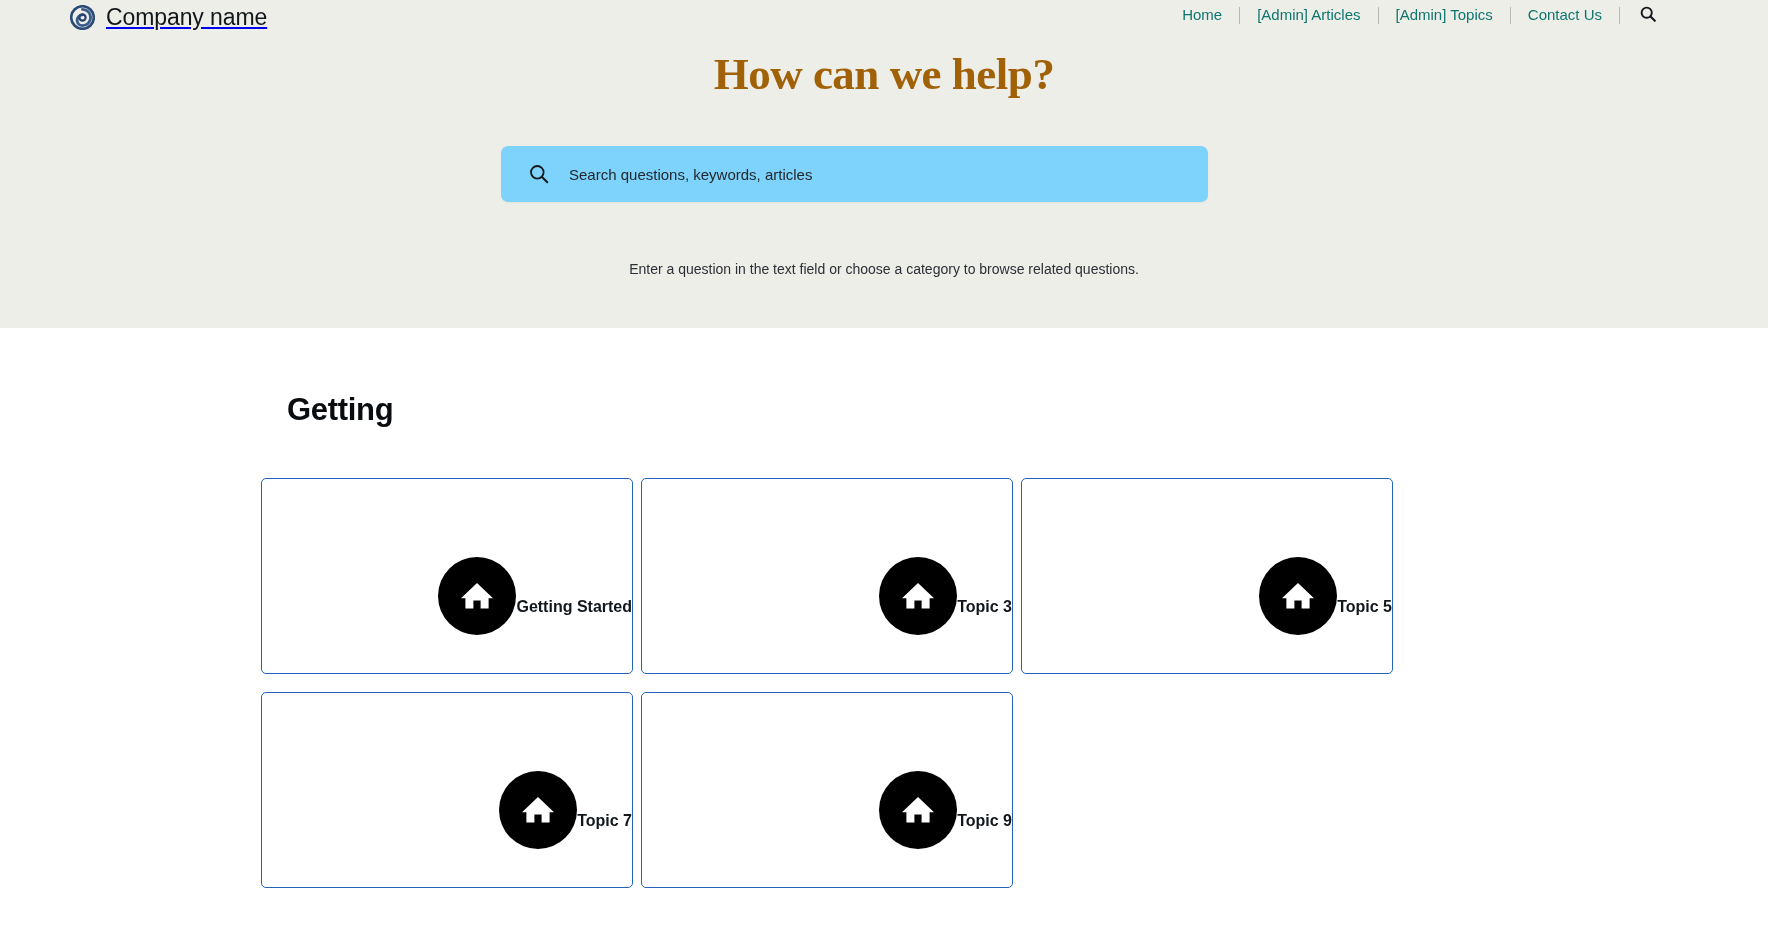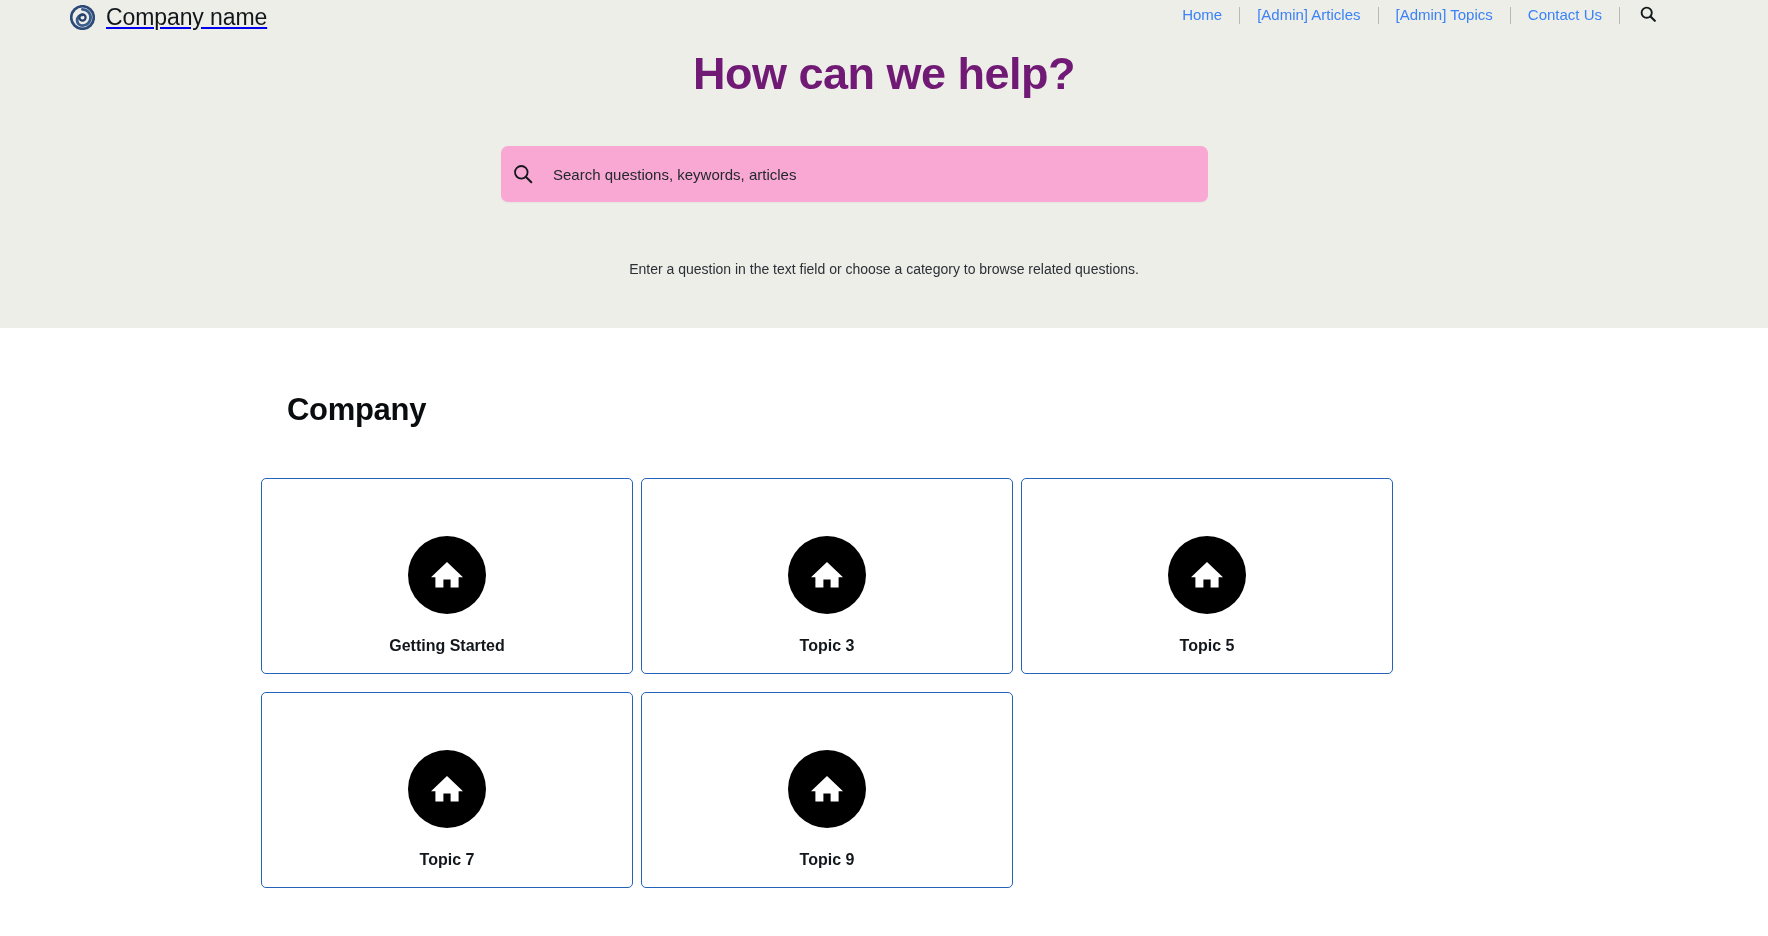--- a/index.html
+++ b/index.html
@@ -55,21 +55,21 @@
 
   .nav {
     position: absolute;
     right: 96px; top: 0px;
     height: 30px;
     display: flex;
     align-items: center;
   }
   .nav a {
     font-size: 15px;
-    color: #3b82f6;
+    color: #0f766e;
     text-decoration: none;
     padding: 0 17px;
     white-space: nowrap;
     line-height: 30px;
   }
   .nav a:first-child { padding-left: 0; }
   .nav-sep {
     width: 1px;
     height: 17px;
     background: #b9b9b2;
@@ -86,35 +86,36 @@
   }
 
   
   .hero-title {
     position: absolute;
     left: 0; top: 48px;
     width: 1768px;
     text-align: center;
     font-size: 45px;
     font-weight: bold;
-    color: #701a75;
+    color: #a16207;
     letter-spacing: -0.5px;
     line-height: 52px;
+    font-family: Liberation Serif, serif;
   }
 
   .search-wrap {
     position: absolute;
     left: 501px; top: 146px;
     width: 707px;
     height: 56px;
-    background: #f9a8d4;
+    background: #7dd3fc;
     border-radius: 7px;
     display: flex;
     align-items: center;
-    padding: 0 0 0 11px;
+    padding: 0 0 0 27px;
     box-shadow: 0 1px 2px rgba(0,0,0,0.04);
   }
   .search-icon-box {
     flex: 0 0 auto;
     display: flex;
     align-items: center;
     justify-content: center;
     width: 22px; height: 22px;
     margin-right: 19px;
   }
@@ -164,23 +165,23 @@
     grid-template-columns: repeat(3, 372px);
     grid-template-rows: repeat(2, 196px);
     column-gap: 8px;
     row-gap: 18px;
   }
   .topic-card {
     border: 1.6px solid #2463b8;
     border-radius: 5px;
     background: #ffffff;
     display: flex;
-    flex-direction: column;
-    align-items: center;
-    justify-content: center;
+    flex-direction: row;
+    align-items: center;
+    justify-content: flex-end;
     padding-top: 39px;
     cursor: pointer;
     text-decoration: none;
   }
   .topic-icon-circle {
     width: 78px; height: 78px;
     border-radius: 50%;
     background: #000000;
     display: flex;
     align-items: center;
@@ -244,21 +245,21 @@
         <circle cx="8.3" cy="8.3" r="6.3" fill="none" stroke="#15191e" stroke-width="1.8"></circle>
         <line x1="13.0" y1="13.0" x2="18.3" y2="18.3" stroke="#15191e" stroke-width="2" stroke-linecap="round"></line>
       </svg>
     </span>
     <input class="search-input" type="text" placeholder="Search questions, keywords, articles" style="">
   </div>
 
   <p class="hero-sub">Enter a question in the text field or choose a category to browse related questions.</p>
 
   <div class="topics-section">
-    <h2 class="topics-title">Company</h2>
+    <h2 class="topics-title">Getting</h2>
 
     <div class="topics-grid">
 
       <a class="topic-card" href="#">
         <span class="topic-icon-circle">
           <svg width="44" height="44" viewBox="0 0 44 44" xmlns="http://www.w3.org/2000/svg">
             <path d="M22 9 L38 24.2 L33.6 24.2 L33.6 34.6 L25.6 34.6 L25.6 26.6 L18.4 26.6 L18.4 34.6 L10.4 34.6 L10.4 24.2 L6 24.2 Z" fill="#ffffff"></path>
           </svg>
         </span>
         <span class="topic-label">Getting Started</span>

